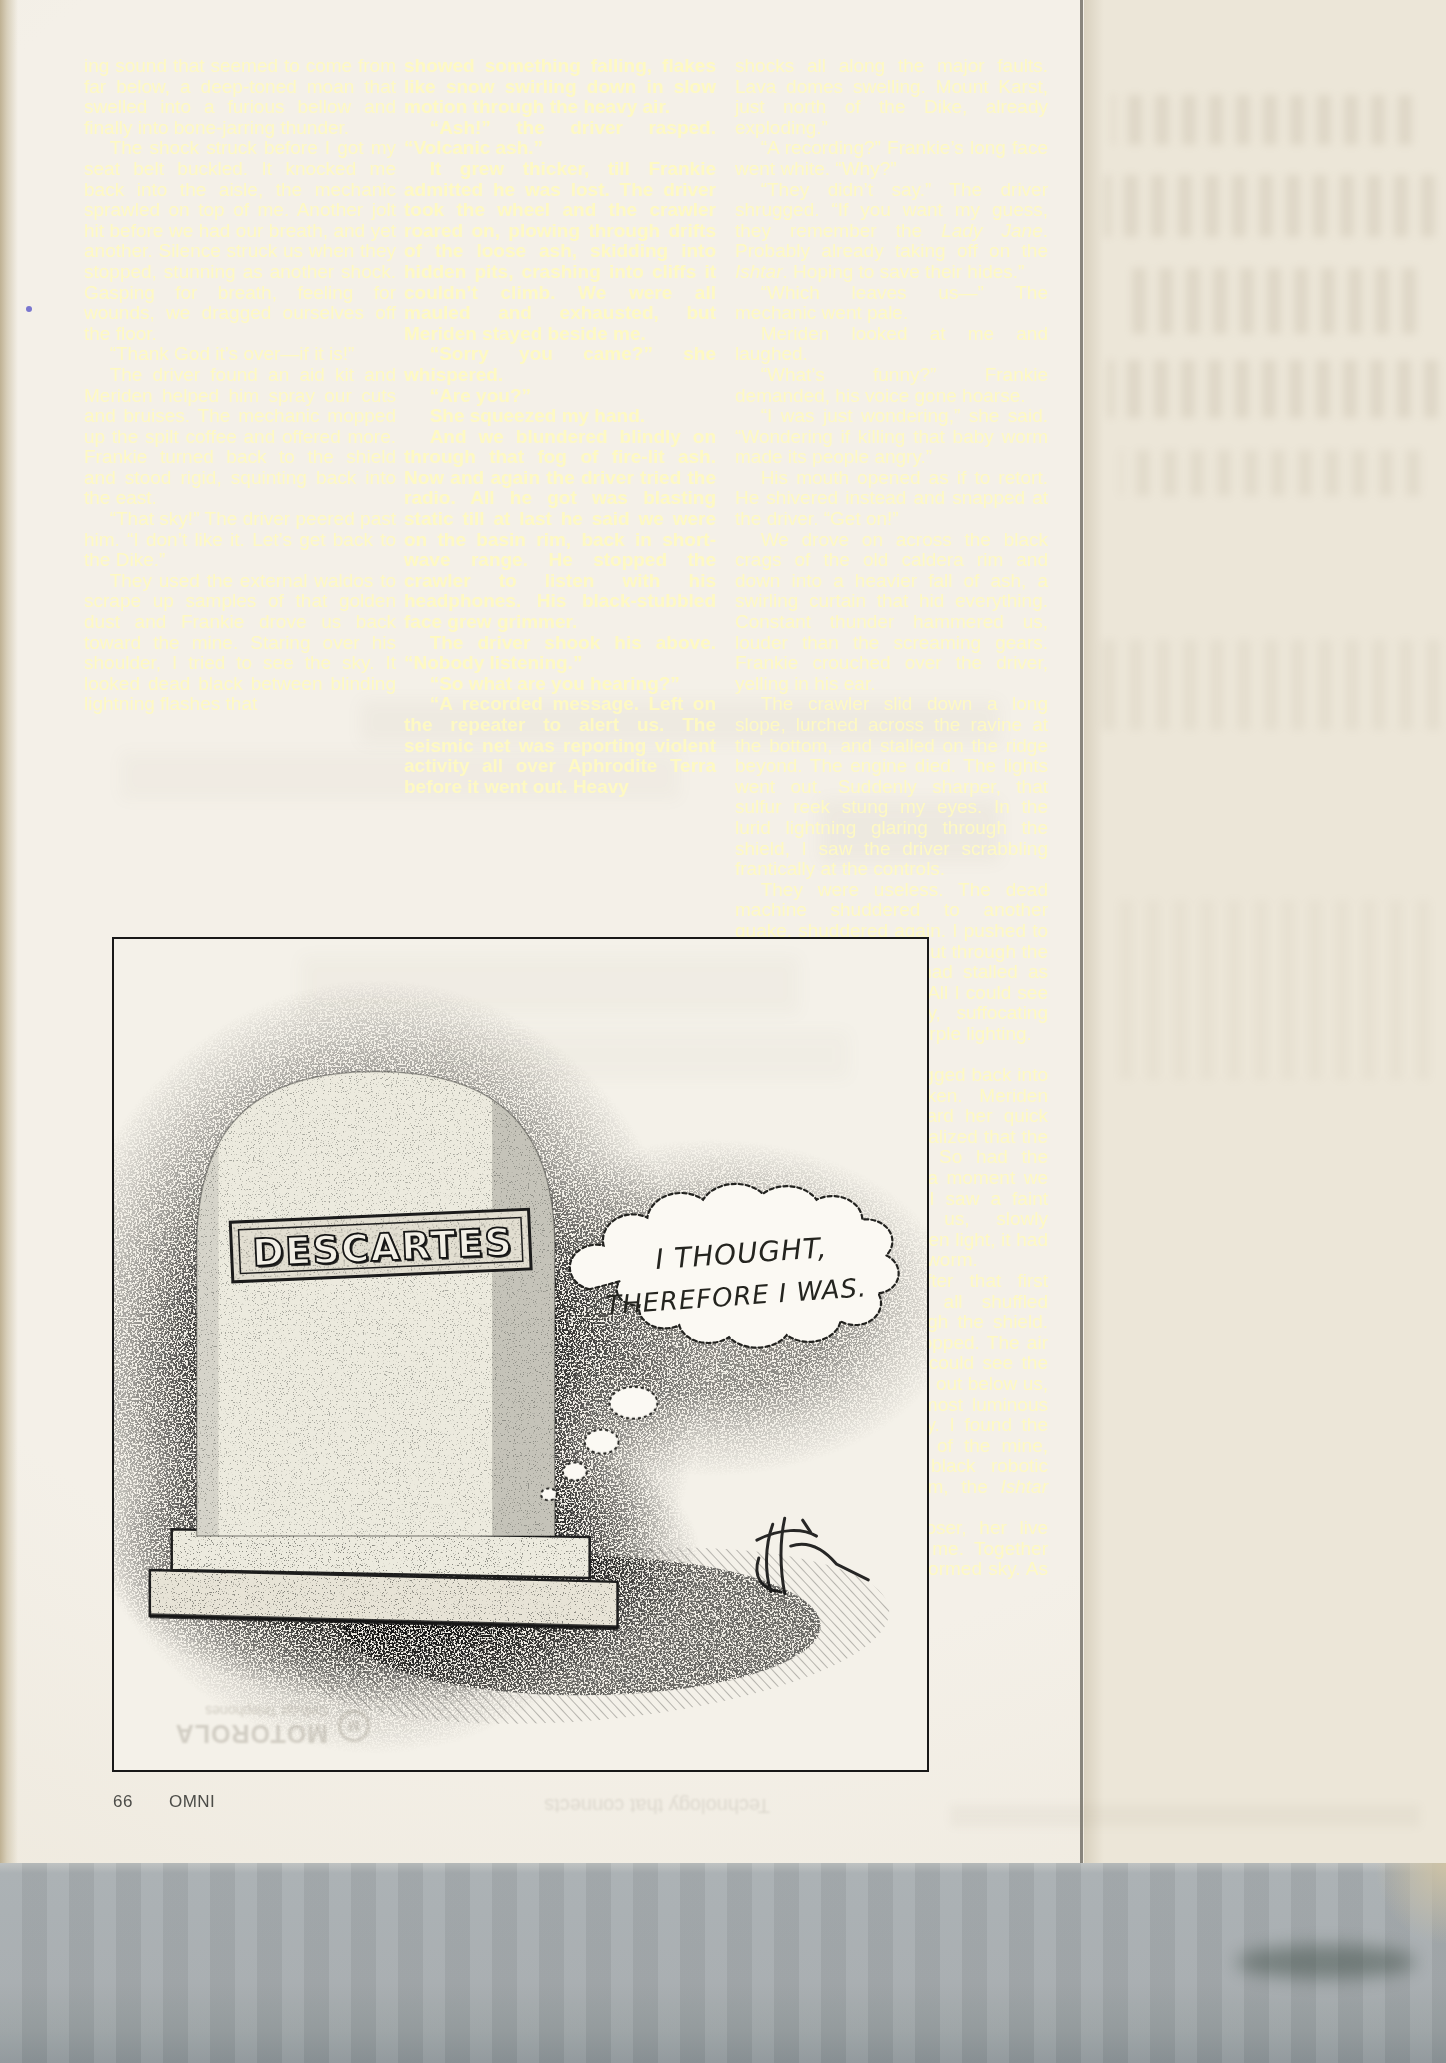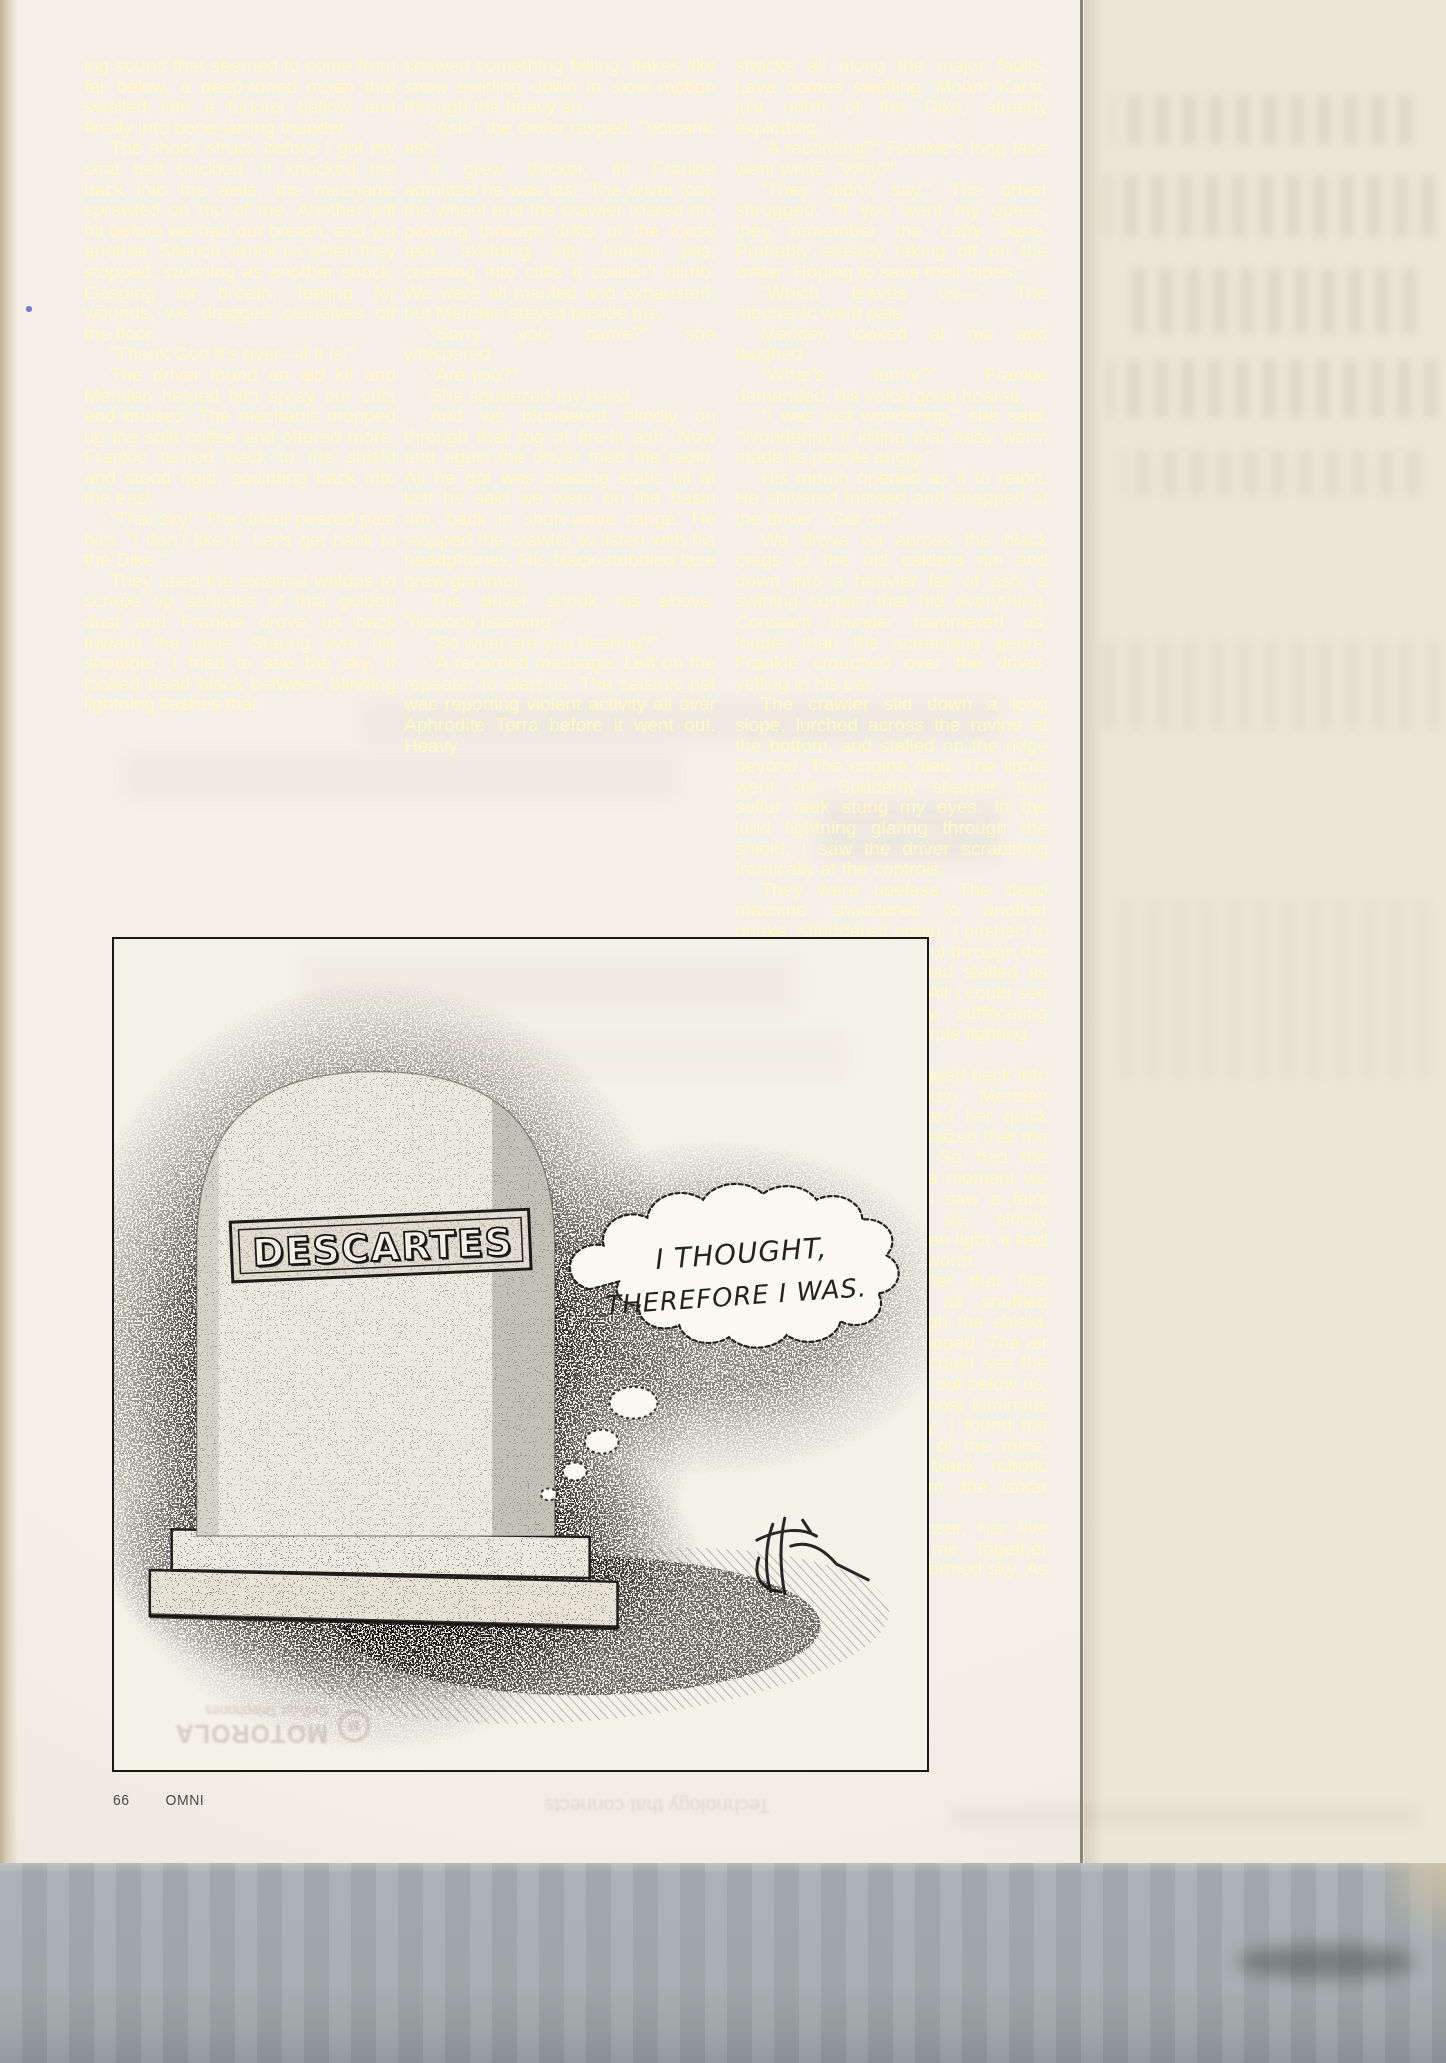--- a/index.html
+++ b/index.html
@@ -12,31 +12,31 @@
          background:linear-gradient(90deg,#d9d1bf 0,#ece6d8 20px,#ece6d8 100%);}
   .edge-line{position:absolute;left:1080px;top:0;width:3px;height:1863px;
          background:#76726a;opacity:.85;}
   .left-edge{position:absolute;left:0;top:0;width:18px;height:1863px;
          background:linear-gradient(90deg,#bfb193 0,#d8cfba 7px,rgba(216,207,186,0) 18px);}
   .blue-speck{position:absolute;left:26px;top:306px;width:6px;height:6px;border-radius:50%;
          background:#5a58c8;opacity:.8;}
   
   .col{position:absolute;top:56px;width:312px;text-align:justify;
        font-size:19px;line-height:20.6px;color:#fef9c3;}
-  .col1{left:84px;}  .col2{left:404px;}  .col3{left:723px;width:313px;margin-left:12px;}
+  .col1{left:84px;}  .col2{left:404px;font-weight:bold;}  .col3{left:723px;width:313px;margin-left:12px;}
   .col p{margin:0;text-indent:1.35em;}
   .col p:first-child{text-indent:0;}
   .col i{font-style:italic;}
   
   .cartoon{position:absolute;left:112px;top:937px;width:817px;height:835px;margin:0;
            border:2.5px solid #181818;background:#f4f1e9;box-sizing:border-box;}
   .cartoon svg{display:block;width:100%;height:100%;}
   
   .footer{position:absolute;left:113px;top:1792px;display:flex;gap:36px;
-          font-size:14px;color:#4c4c48;letter-spacing:.5px;}
+          font-size:17px;color:#4c4c48;letter-spacing:.5px;}
   
   .ghost-blob{position:absolute;transform:rotate(180deg);
         background:repeating-linear-gradient(90deg, rgba(152,140,112,.55) 0 14px, rgba(0,0,0,0) 14px 27px);
         filter:blur(4px);opacity:.30;}
   .ghost-strip{position:absolute;background:rgba(140,130,108,.5);filter:blur(8px);}
   .ghost-text{position:absolute;transform:rotate(180deg);color:#8b8577;filter:blur(1px);}
   .ghost-motorola{left:135px;top:1688px;width:235px;height:76px;opacity:.32;
         display:flex;align-items:center;gap:10px;}
   .ghost-mot-circle{width:26px;height:26px;border:3px solid #8b8577;border-radius:50%;
         display:flex;align-items:center;justify-content:center;font-size:14px;font-weight:bold;flex:0 0 auto;}

